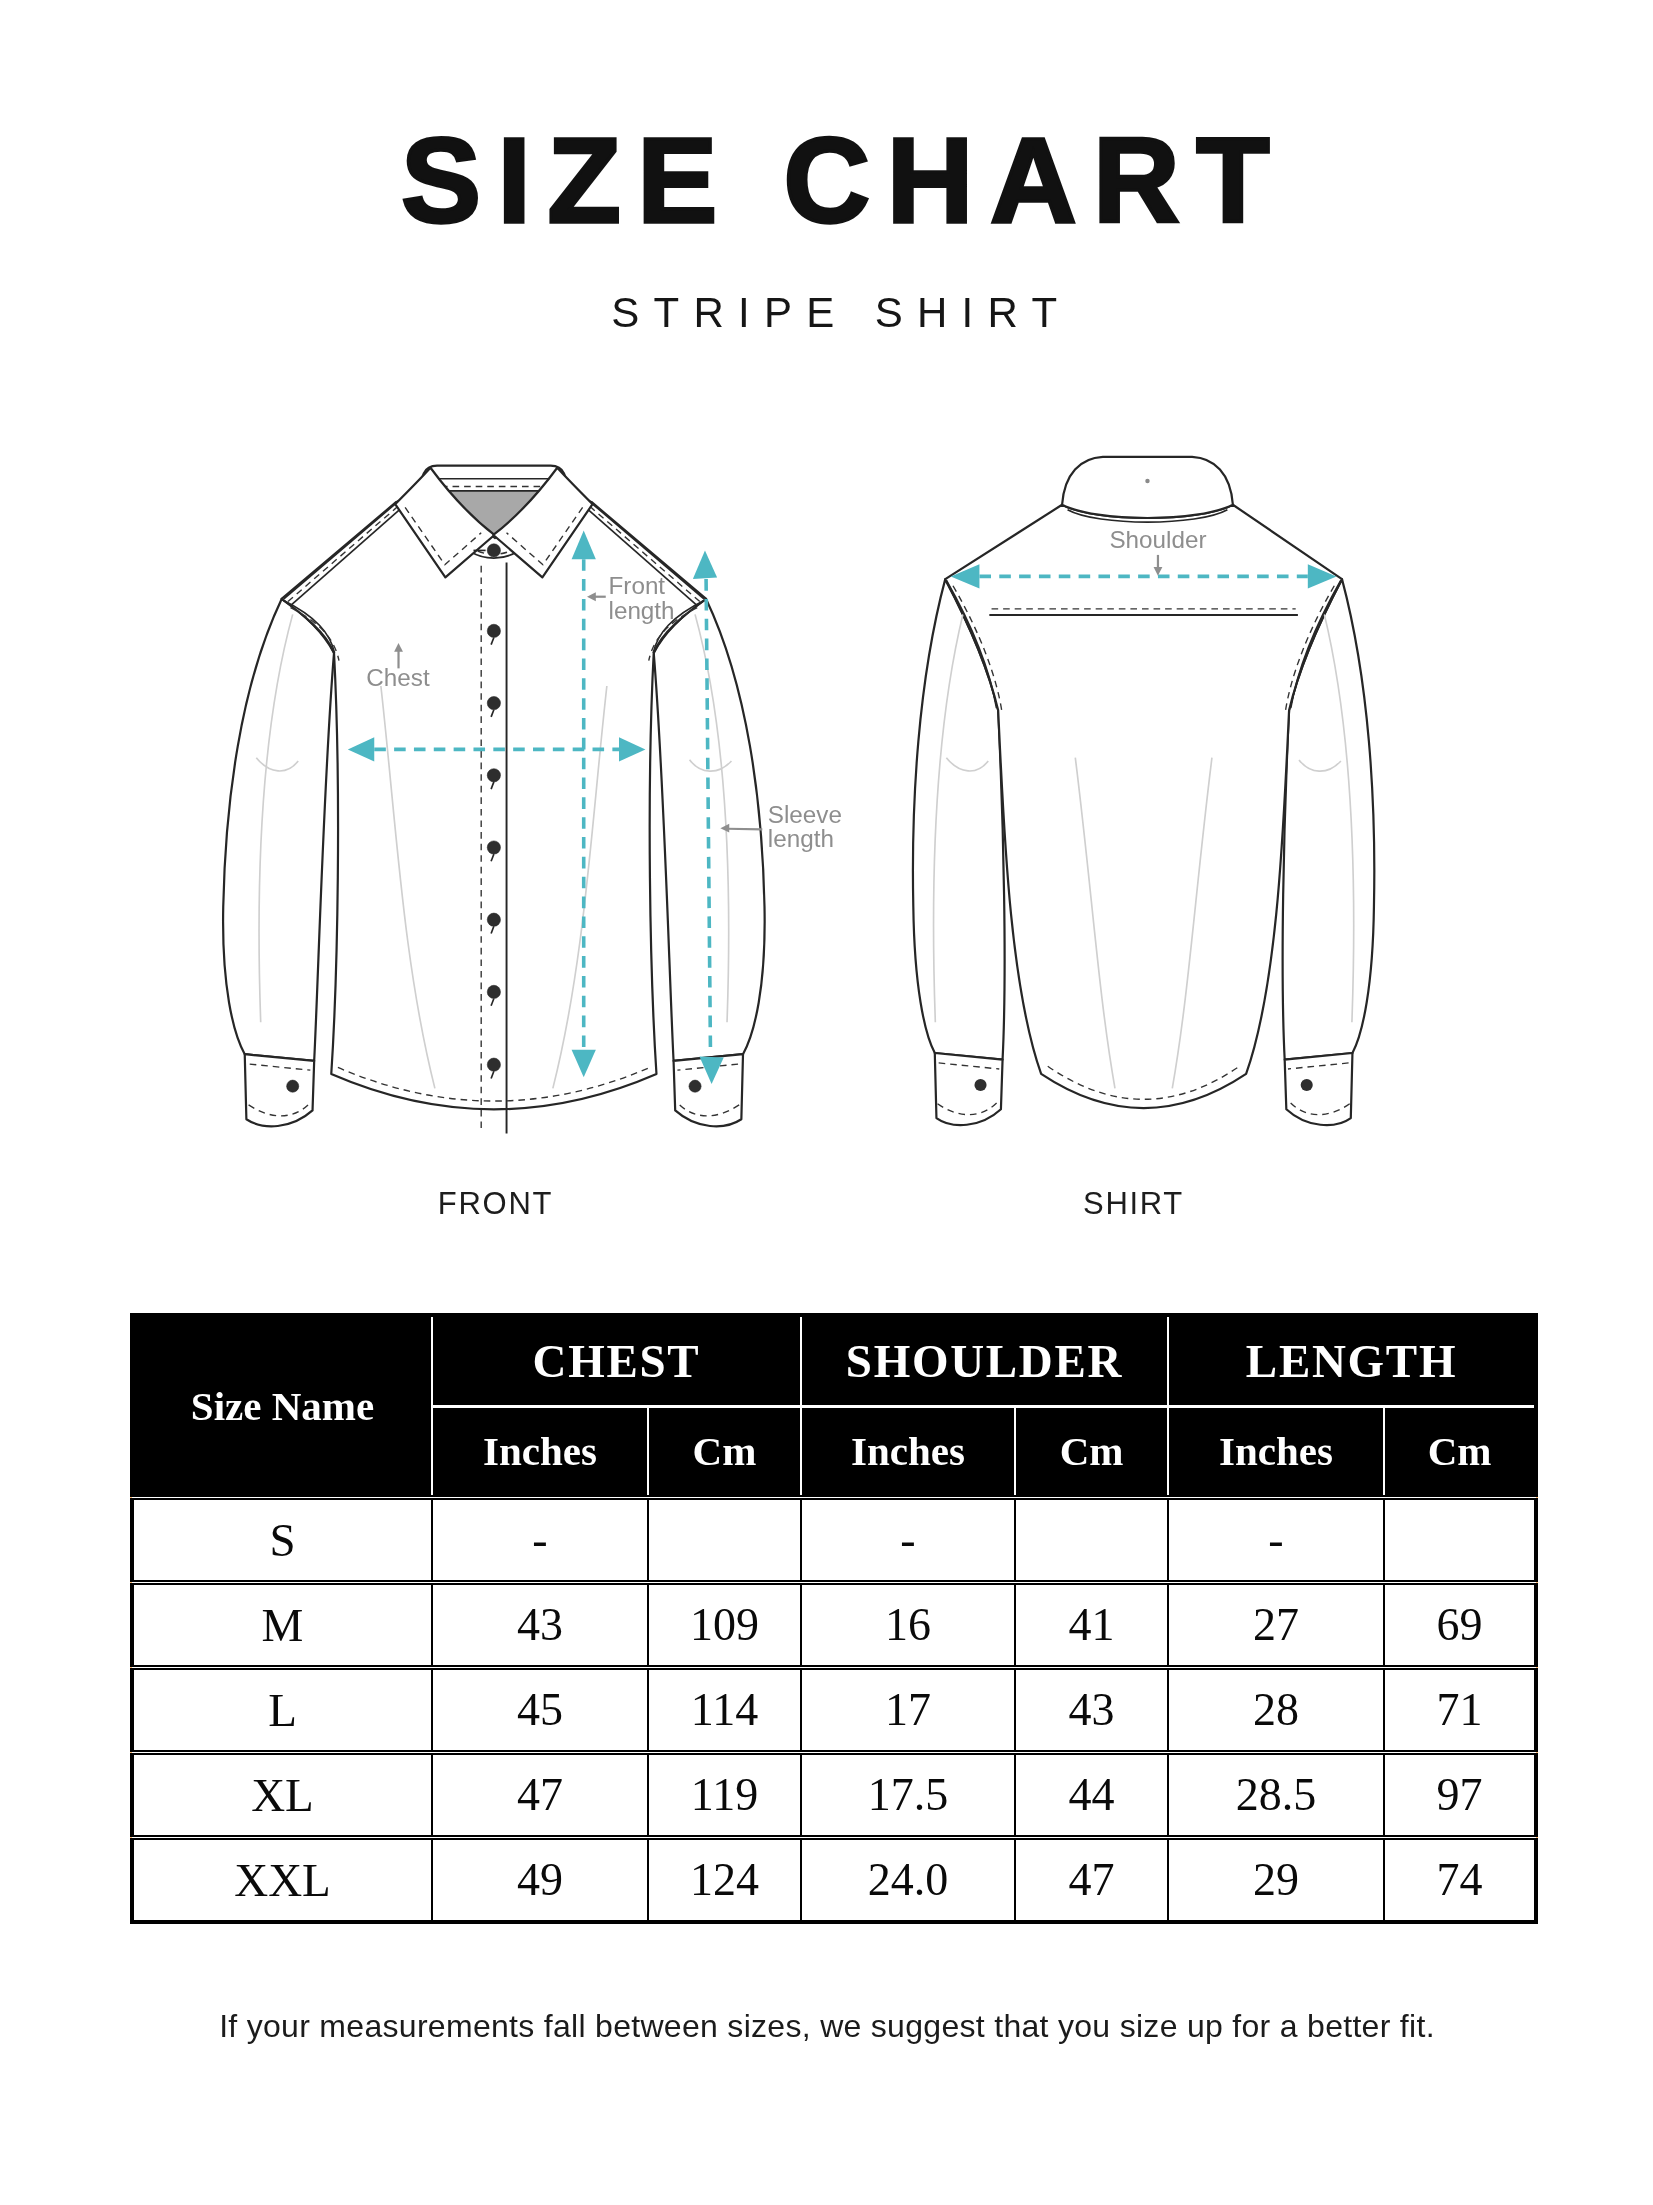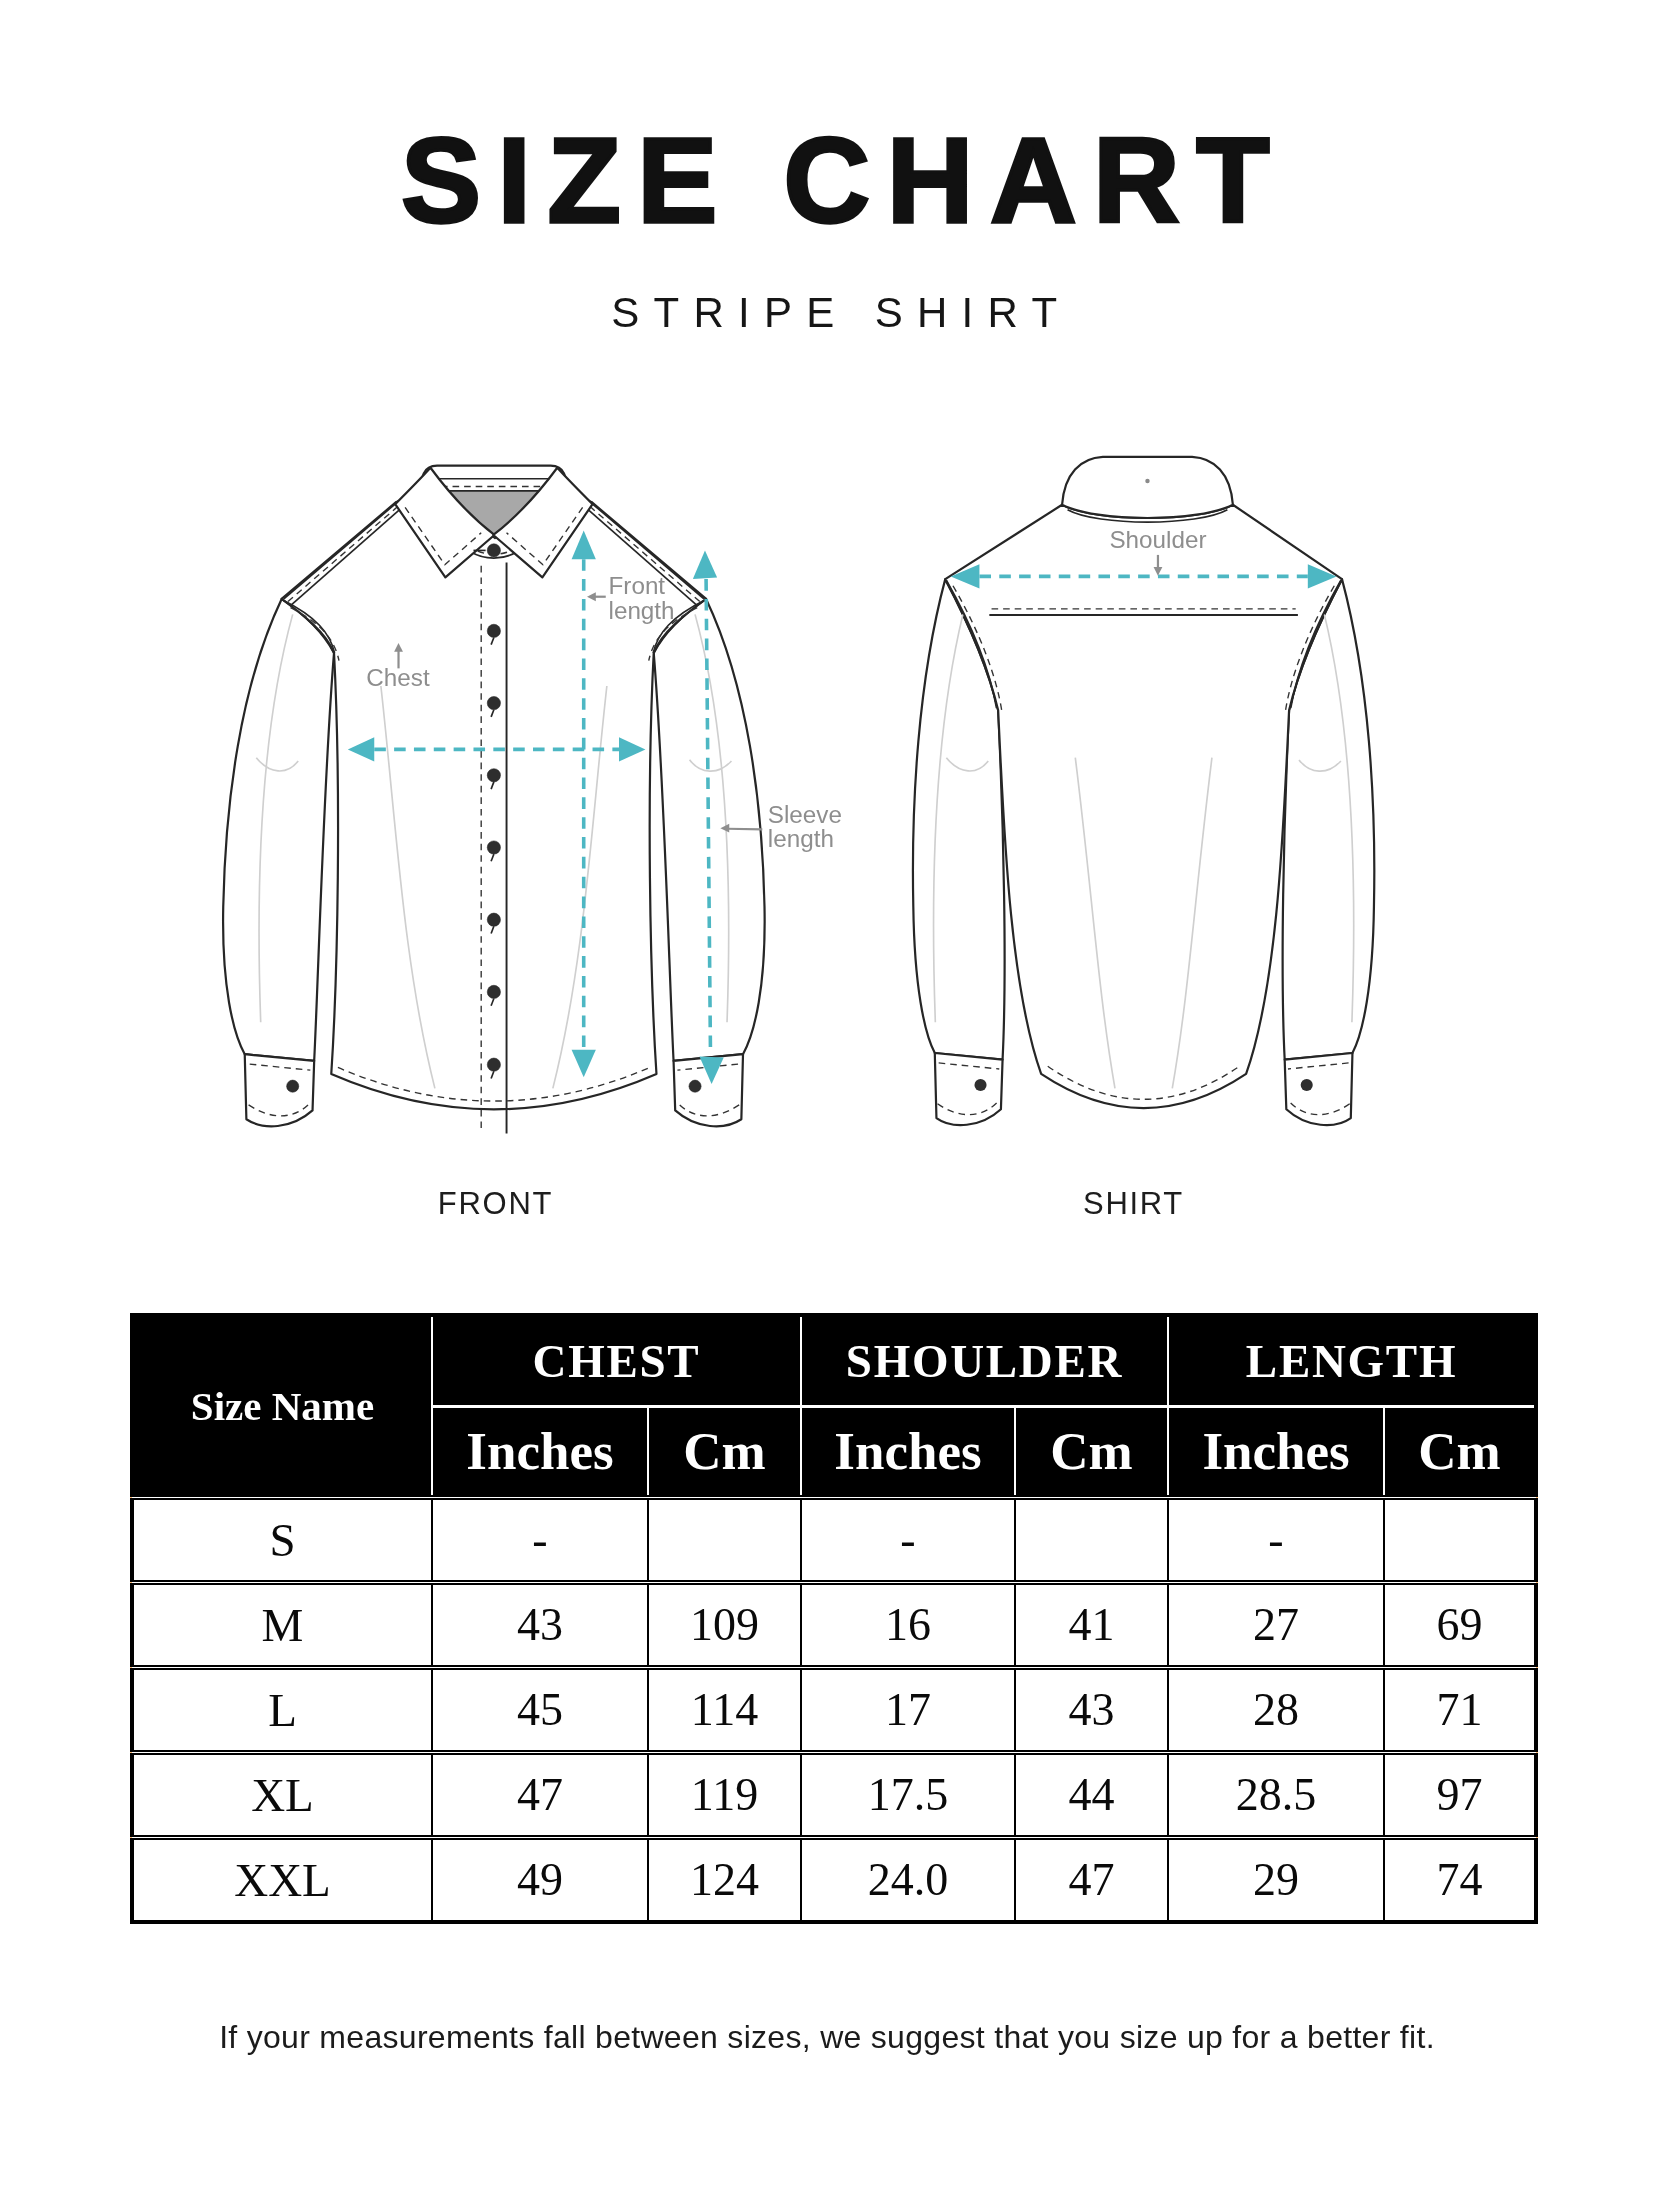--- a/index.html
+++ b/index.html
@@ -16,28 +16,28 @@
   .caption.back{left:1051px;}
   svg text{font-family:"Liberation Sans",sans-serif;font-size:44px;fill:#8e8e8e;}
   table.size{left:130px;top:1313px;width:1405px;height:611px;position:absolute;
              border-collapse:collapse;table-layout:fixed;background:#fdba74;
              border:4.4px solid #000;font-family:"Liberation Serif",serif;}
   thead tr{height:91px;}
   tbody tr{height:85px;}
   thead th{background:#000;color:#fff;font-weight:700;text-align:center;vertical-align:middle;}
   th.corner{font-size:41px;border-right:2.8px solid #fff;}
   th.group{font-size:47px;letter-spacing:1.7px;border-left:2.8px solid #fff;border-bottom:3.3px solid #fff;}
-  th.unit{font-size:53px;border-left:2.8px solid #fff;}
+  th.unit{font-size:41px;border-left:2.8px solid #fff;}
   tbody th,tbody td{border:2.2px solid #000;border-top:5.5px double #000;text-align:center;
                     vertical-align:middle;color:#0a0a0a;background:#fff;}
   tbody th{font-size:47px;font-weight:400;}
   tbody td{font-size:46px;font-weight:400;}
   .footer{top:1991px;left:0;width:1654px;text-align:center;color:#1b1b1b;
           font-size:32px;line-height:60px;letter-spacing:0.3px;}
-  .footer p{margin:16px;}
+  .footer p{margin:5px;}
 </style>
 </head>
 <body>
 
 <div class="abs title">SIZE CHART</div>
 <div class="abs subtitle">STRIPE SHIRT</div>
 
 <svg class="abs" style="left:210px;top:449px;width:689px;height:700px" viewBox="0 0 1250 1270">
   <g fill="#ffffff" stroke="#262626" stroke-width="4" stroke-linejoin="round" stroke-linecap="round">
     <path d="M130,272 C55,430 28,640 24,830 C21,975 42,1060 63,1098 L189,1110 C197,950 206,600 225,370 C205,332 168,298 130,272 Z"></path>

